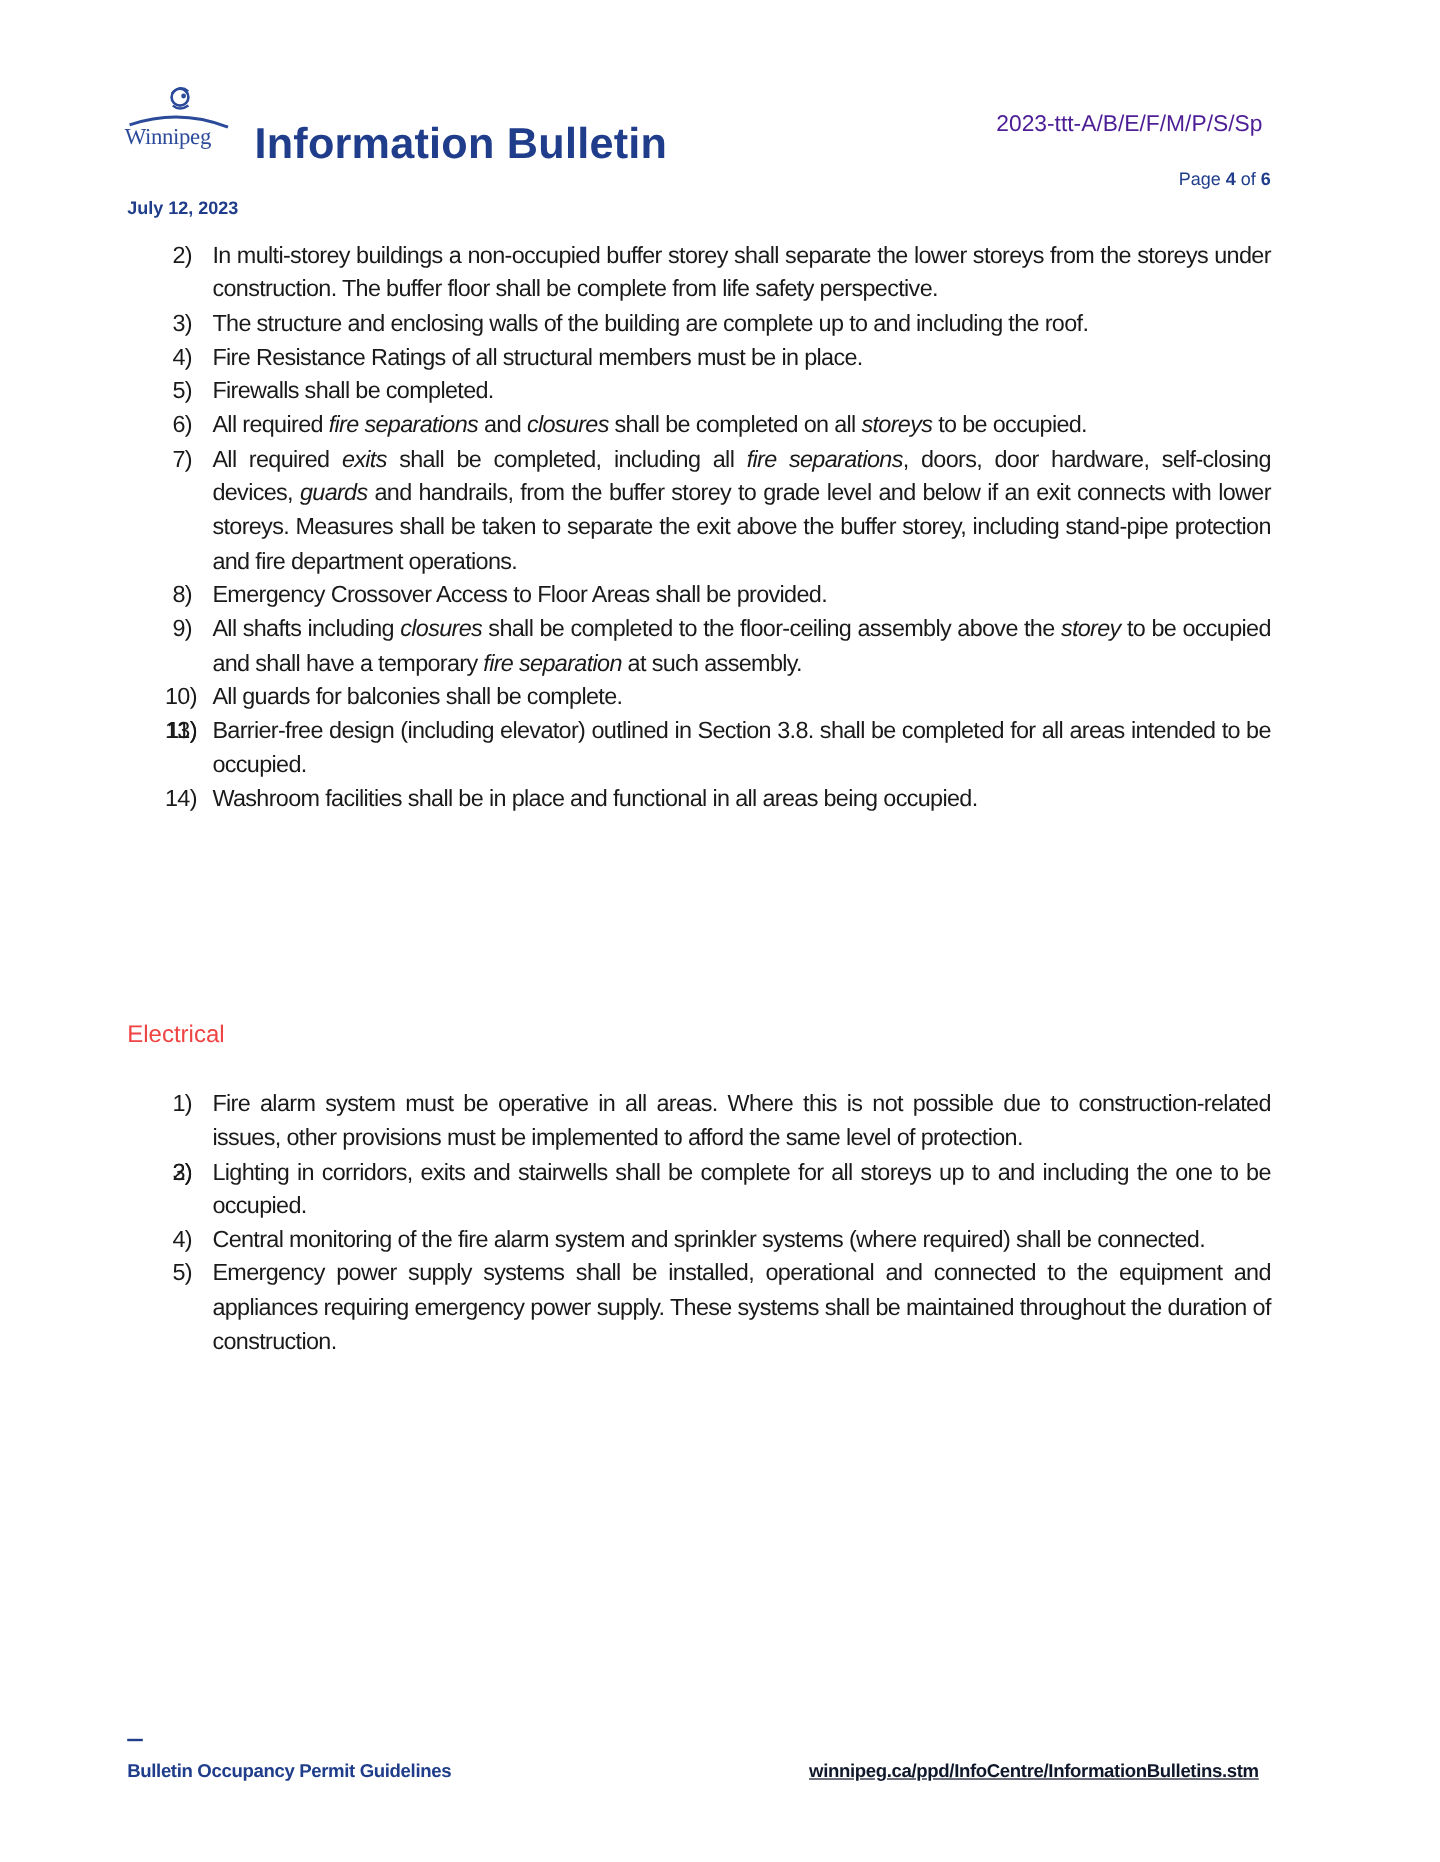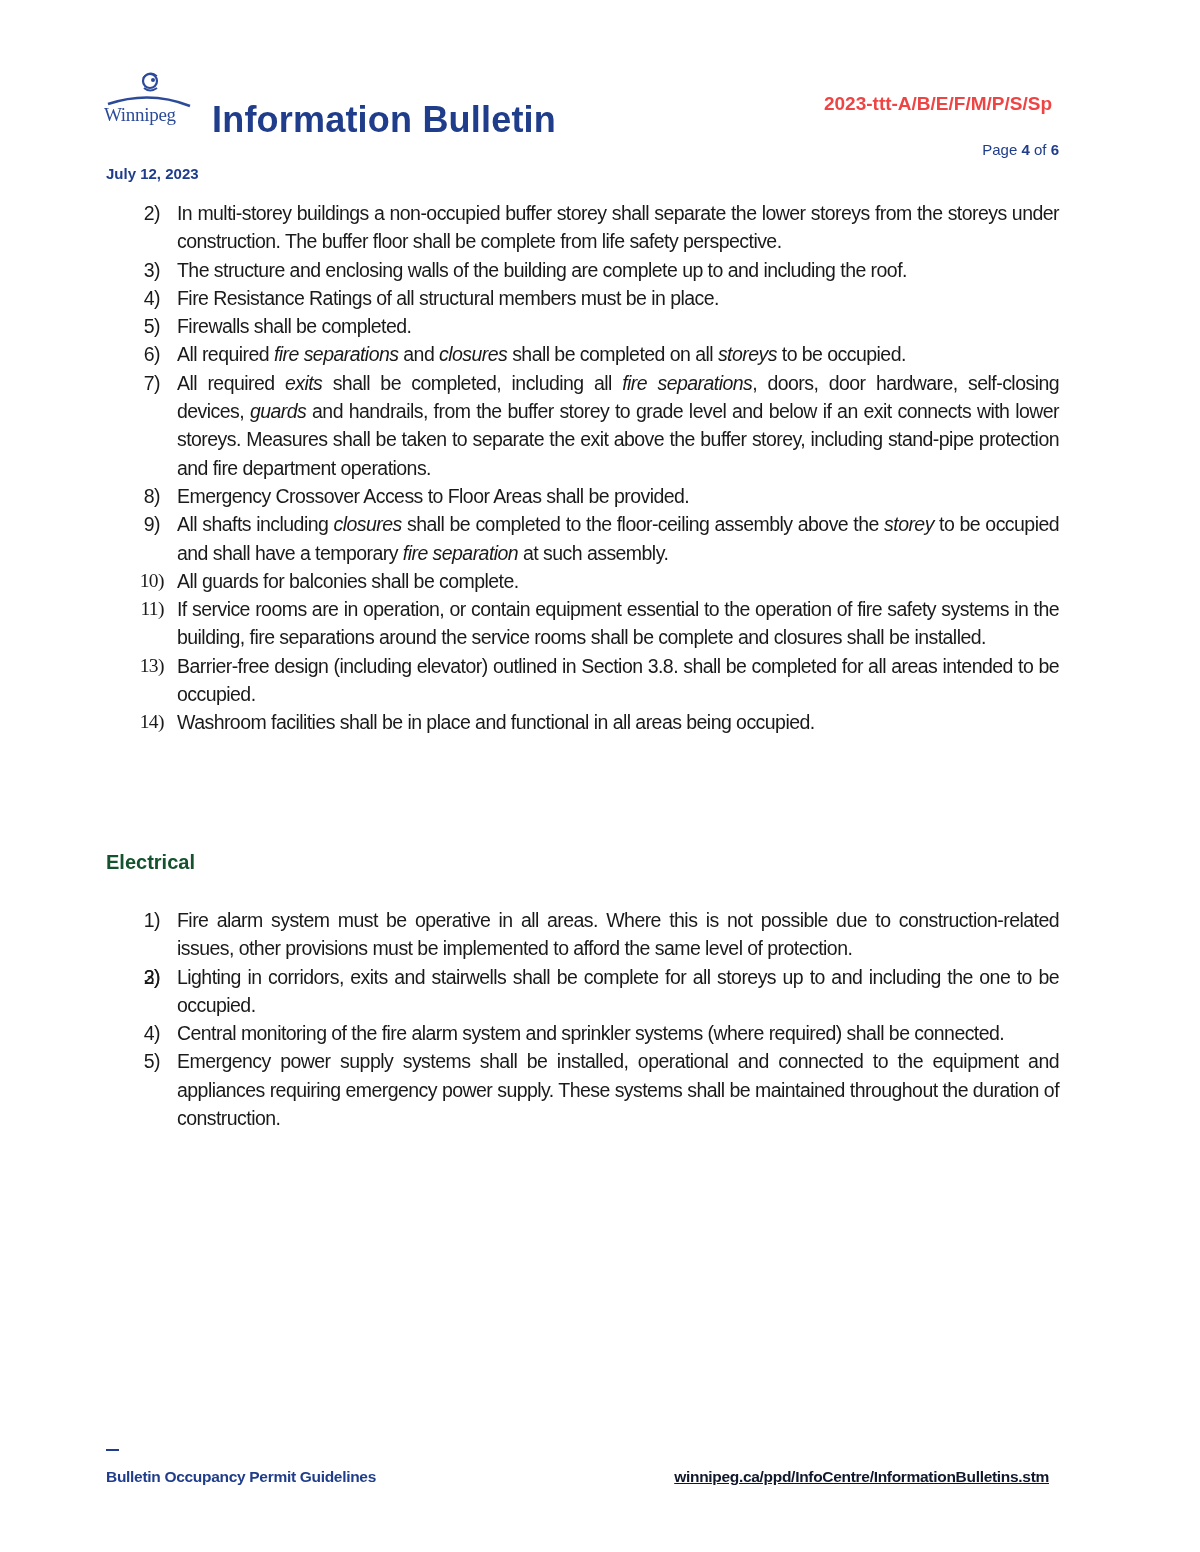--- a/index.html
+++ b/index.html
@@ -4,32 +4,32 @@
 <style>
   html, body { margin: 0; padding: 0; background: #ffffff; }
   body { width: 1200px; height: 1552px; position: relative; overflow: hidden;
          font-family: "Liberation Sans", sans-serif; color: #1a1a1a; }
   #logo { position: absolute; left: 104px; top: 66px; width: 92px; height: 66px; }
   #logo .word { position: absolute; left: 0; top: 38px; font-family: "Liberation Serif", serif;
                 font-size: 19px; color: #2b4a9a; letter-spacing: -0.3px; }
   #title { position: absolute; left: 212px; top: 99px; font-size: 36px; font-weight: bold;
            color: #1f3d8a; letter-spacing: 0.2px; }
   #date { position: absolute; left: 106px; top: 141px; font-size: 15px; font-weight: bold; color: #1f3d8a; margin-top: 24px; }
-  #code { position: absolute; right: 148px; top: 93px; font-size: 19px; font-weight: bold; color: #ef4444; }
+  #code { position: absolute; right: 148px; top: 93px; font-size: 19px; font-weight: normal; color: #4c1d95; }
   #page-ind { position: absolute; right: 141px; top: 141px; font-size: 15px; color: #1f3d8a; }
   #page-ind b { font-weight: bold; }
   .list { position: absolute; left: 128px; width: 931px; margin: 0; padding: 0; list-style: none;
           font-size: 19.5px; line-height: 28.3px; letter-spacing: -0.55px; }
   .list li { position: relative; padding-left: 49px; text-align: justify; }
   .list li .num { position: absolute; left: 0; top: 0; width: 32px; text-align: right; }
-  .list li .num.two { left: -2px; width: 38px; font-family: Liberation Serif, serif; }
+  .list li .num.two { left: -2px; width: 38px; }
   #list1 { top: 199px; }
   #list2 { top: 906px; }
   #list2 li { color: #1a1a1a; }
-  #heading { position: absolute; left: 106px; top: 851px; font-size: 20px; font-weight: bold; color: #14532d; }
+  #heading { position: absolute; left: 106px; top: 851px; font-size: 20px; font-weight: normal; color: #ef4444; }
   #foot-dash { position: absolute; left: 106px; top: 1449px; width: 13px; height: 2px; background: #1f3d8a; }
   #foot-left { position: absolute; left: 106px; top: 1468px; font-size: 15.5px; font-weight: bold; color: #1f3d8a; letter-spacing: -0.3px; }
   #foot-right { position: absolute; right: 151px; top: 1468px; font-size: 15.5px; font-weight: bold; color: #0f172a;
                 text-decoration: underline; letter-spacing: -0.3px; }
   i { font-style: italic; }
 </style>
 </head>
 <body>
 
 <div id="logo">
@@ -56,21 +56,21 @@
 <ul id="list1" class="list">
     <li><span class="num">2)</span><span>In multi-storey buildings a non-occupied buffer storey shall separate the lower storeys from the storeys under construction. The buffer floor shall be complete from life safety perspective.</span></li>
     <li><span class="num">3)</span><span>The structure and enclosing walls of the building are complete up to and including the roof.</span></li>
     <li><span class="num">4)</span><span>Fire Resistance Ratings of all structural members must be in place.</span></li>
     <li><span class="num">5)</span><span>Firewalls shall be completed.</span></li>
     <li><span class="num">6)</span><span>All required </span><i>fire separations</i><span> and </span><i>closures</i><span> shall be completed on all </span><i>storeys</i><span> to be occupied.</span></li>
     <li><span class="num">7)</span><span>All required </span><i>exits</i><span> shall be completed, including all </span><i>fire separations</i><span>, doors, door hardware, self-closing devices, </span><i>guards</i><span> and handrails, from the buffer storey to grade level and below if an exit connects with lower storeys. Measures shall be taken to separate the exit above the buffer storey, including stand-pipe protection and fire department operations.</span></li>
     <li><span class="num">8)</span><span>Emergency Crossover Access to Floor Areas shall be provided.</span></li>
     <li><span class="num">9)</span><span>All shafts including </span><i>closures</i><span> shall be completed to the floor-ceiling assembly above the </span><i>storey</i><span> to be occupied and shall have a temporary </span><i>fire separation</i><span> at such assembly.</span></li>
     <li><span class="num two">10)</span><span>All guards for balconies shall be complete.</span></li>
-    <li><span class="num two">11)</span><span>If service rooms are in operation, or contain equipment essential to the operation of fire safety systems in the building, fire separations around the service rooms shall be complete and closures shall be installed.</span></li>
+    <li><span class="num two">11)</span></li>
     <li><span class="num two">13)</span><span>Barrier-free design (including elevator) outlined in Section 3.8. shall be completed for all areas intended to be occupied.</span></li>
     <li><span class="num two">14)</span><span>Washroom facilities shall be in place and functional in all areas being occupied.</span></li>
   </ul>
 
 <div id="heading">Electrical</div>
 
 <ul id="list2" class="list">
     <li><span class="num">1)</span><span>Fire alarm system must be operative in all areas. Where this is not possible due to construction-related issues, other provisions must be implemented to afford the same level of protection.</span></li>
     <li><span class="num">2)</span></li>
     <li><span class="num">3)</span><span>Lighting in corridors, exits and stairwells shall be complete for all storeys up to and including the one to be occupied.</span></li>

